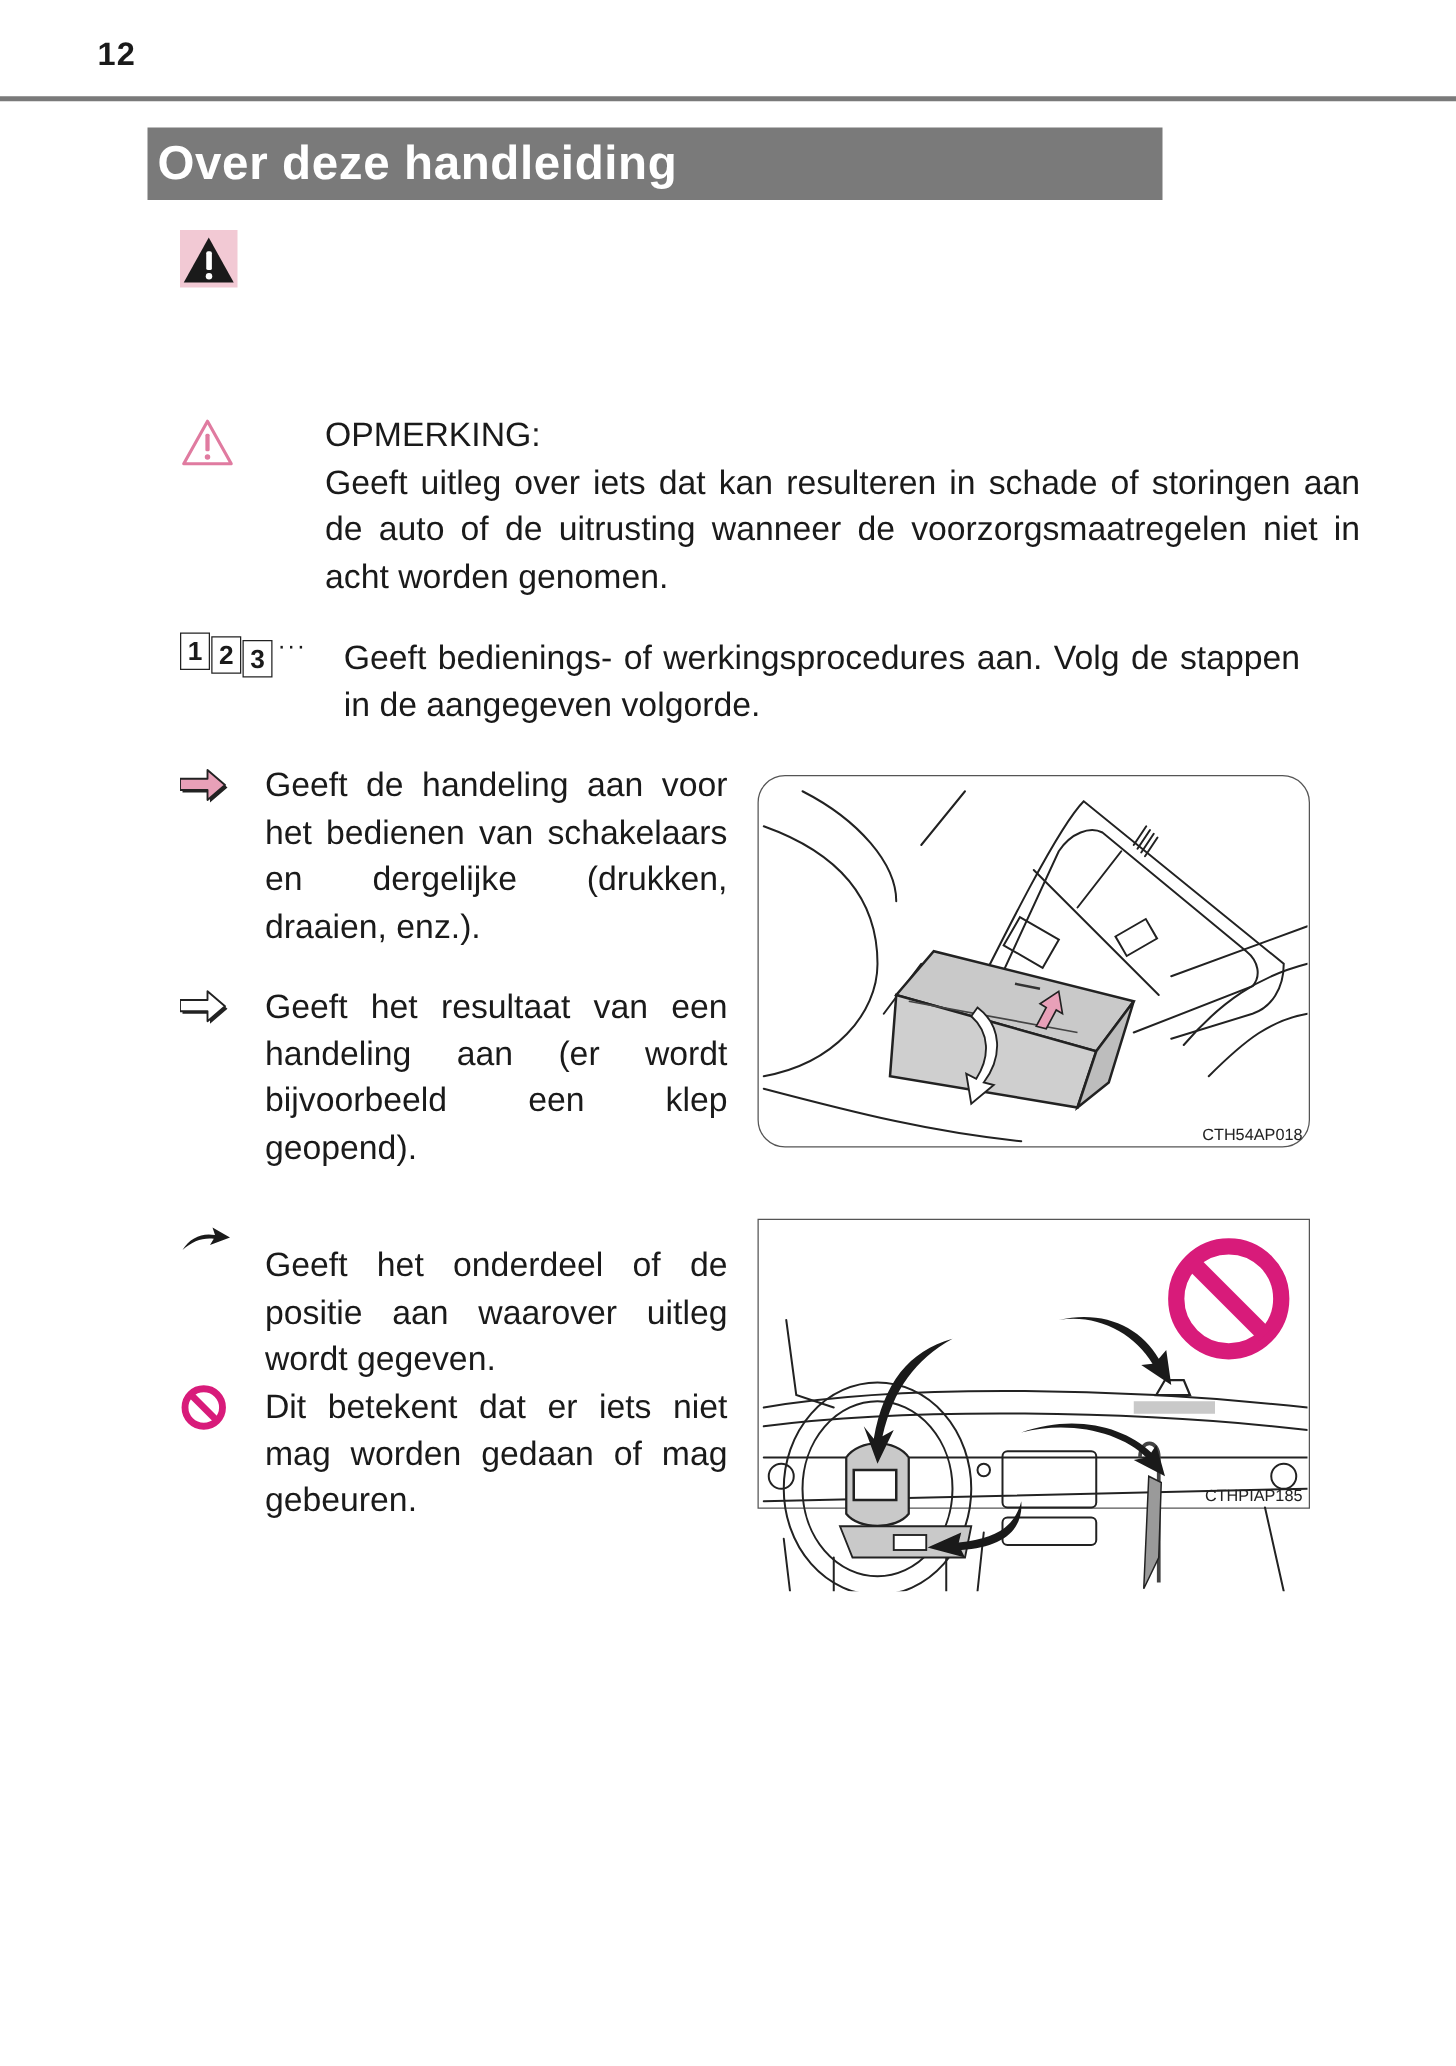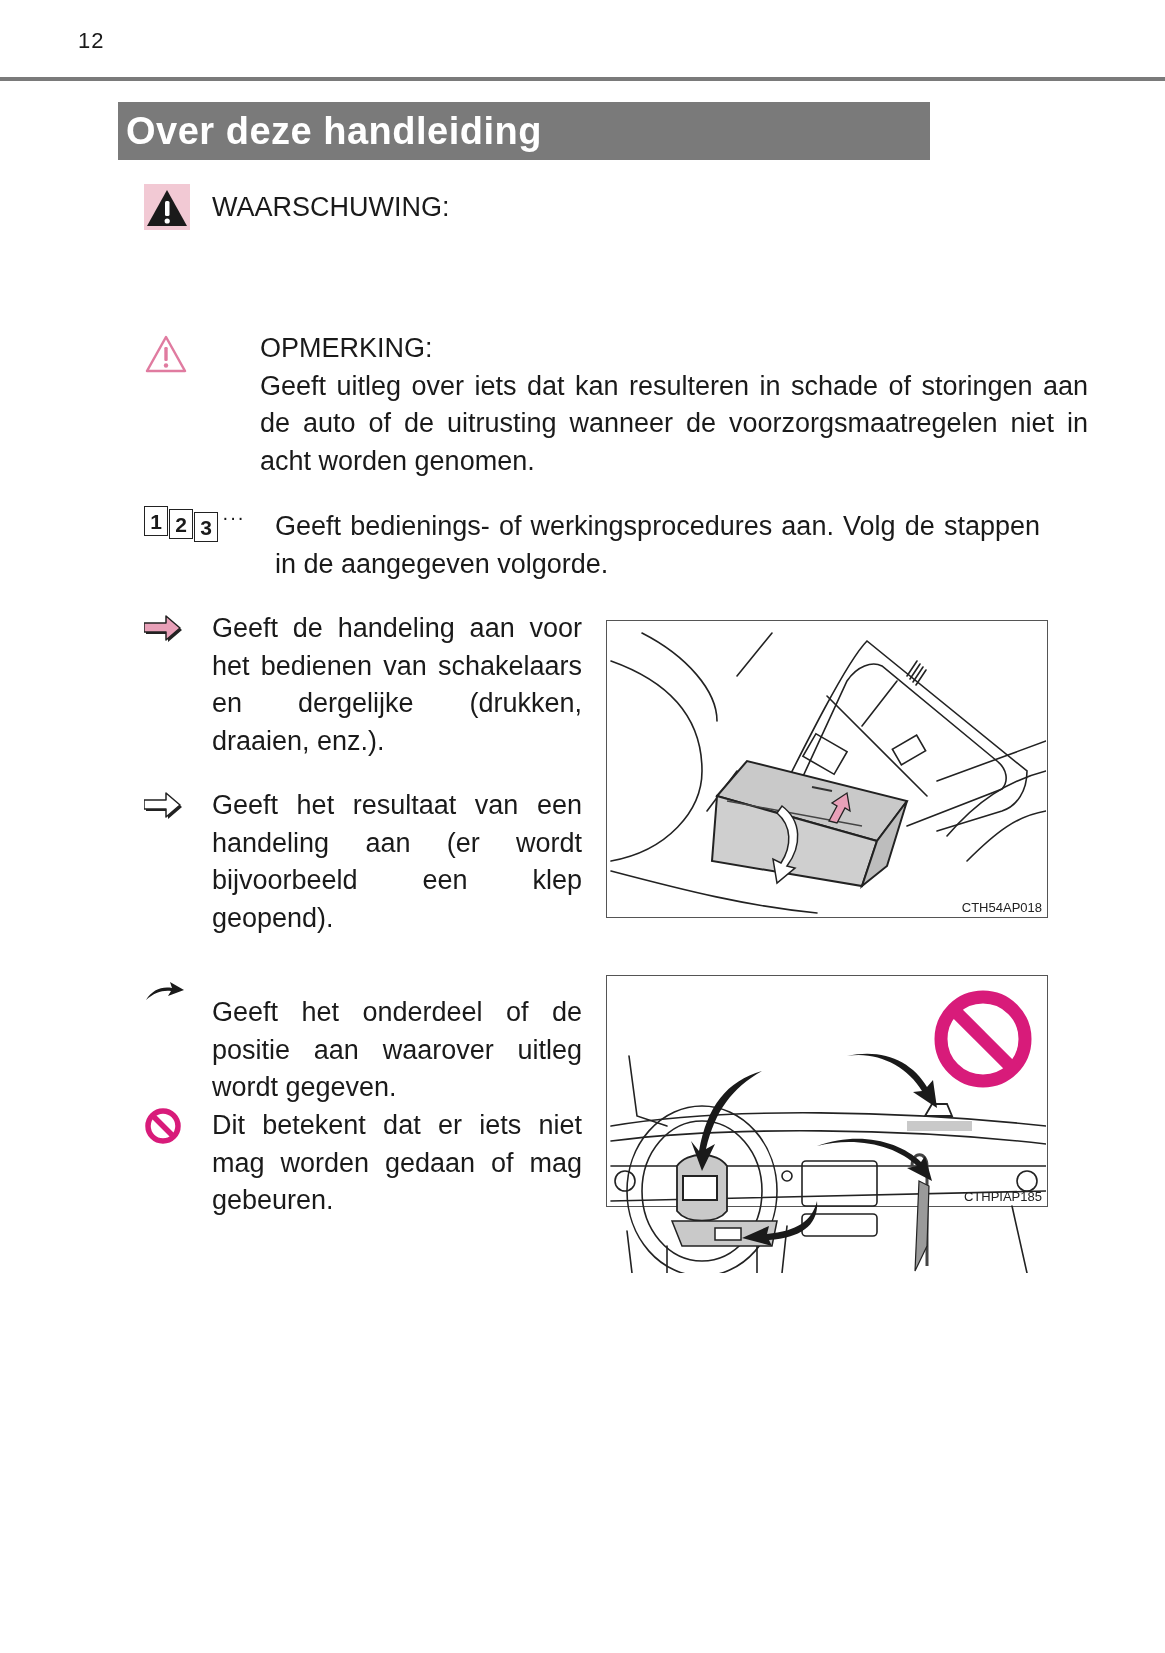--- a/index.html
+++ b/index.html
@@ -1,18 +1,18 @@
 <!DOCTYPE html>
 <html><head>
 <meta charset="utf-8">
 <style>
   html, body { margin: 0; padding: 0; background: #ffffff; }
   body { width: 1165px; height: 1653px; position: relative; overflow: hidden;
          font-family: "Liberation Sans", sans-serif; color: #1a1a1a; }
-  .page-number { position: absolute; left: 78px; top: 28px; font-size: 22px; font-weight: 400;
+  .page-number { position: absolute; left: 78px; top: 28px; font-size: 26px; font-weight: 700;
                  font-family: "Liberation Sans", sans-serif; letter-spacing: 1px; }
   .top-rule { position: absolute; left: 0; top: 77px; width: 1165px; height: 4px; background: #7a7a7a; }
   .section-title { position: absolute; left: 118px; top: 102px; width: 812px; height: 58px;
                    background: #7a7a7a; color: #fff; font-size: 38px; font-weight: 700;
                    line-height: 58px; padding-left: 8px; box-sizing: border-box;
                    font-family: "Liberation Sans", sans-serif; letter-spacing: 0.5px; }
   .entry { position: absolute; font-size: 27px; line-height: 37.5px; }
   .entry .label { display: block; }
   .entry .body { display: block; text-align: justify; }
   .icon { position: absolute; }
@@ -30,21 +30,20 @@
 <div class="section-title">Over deze handleiding</div>
 
 <div class="icon" style="left:144px; top:184px; width:46px; height:46px; background:#f2c9d4;">
   <svg width="46" height="46" viewBox="0 0 46 46">
     <polygon points="23,6 43,42 3,42" fill="#1a1a1a"></polygon>
     <rect x="21" y="17" width="4.5" height="15" rx="1.5" fill="#fff"></rect>
     <circle cx="23.2" cy="37" r="2.6" fill="#fff"></circle>
   </svg>
 </div>
 <div class="entry" style="left:212px; top:189px; width:828px;">
-  <span class="label">WAARSCHUWING:</span>
 </div>
 
 <div class="icon" style="left:144px; top:334px; width:44px; height:40px;">
   <svg width="44" height="40" viewBox="0 0 44 40">
     <polygon points="22,3 41,37 3,37" fill="none" stroke="#e07ba0" stroke-width="2.5" stroke-linejoin="round"></polygon>
     <rect x="20.3" y="13" width="3.4" height="14" rx="1.2" fill="#e07ba0"></rect>
     <circle cx="22" cy="31.5" r="2.2" fill="#e07ba0"></circle>
   </svg>
 </div>
 <div class="entry" style="left:212px; top:330px; width:828px;margin-left:48px;">
@@ -94,21 +93,21 @@
 <div class="icon" style="left:144px; top:1107px; width:38px; height:38px;">
   <svg width="38" height="38" viewBox="0 0 38 38">
     <circle cx="19" cy="19" r="15" fill="none" stroke="#d81b7a" stroke-width="5.5"></circle>
     <line x1="8.5" y1="8.5" x2="29.5" y2="29.5" stroke="#d81b7a" stroke-width="5.5"></line>
   </svg>
 </div>
 <div class="entry" style="left:212px; top:1107px; width:370px;">
   <span class="body justify">Dit betekent dat er iets niet mag worden gedaan of mag gebeuren.</span>
 </div>
 
-<div class="figure" style="left:606px; top:620px; width:442px; height:298px;">
+<div class="figure" style="left:606px; top:620px; width:442px; height:298px;border-radius:22px;">
   <svg width="439" height="295" viewBox="0 0 439 295">
     <g fill="none" stroke="#222" stroke-width="1.6" stroke-linecap="round">
       <path d="M4,40 C60,60 95,95 95,150 C95,190 60,230 4,240"></path>
       <path d="M35,12 C80,35 110,70 110,100"></path>
       <path d="M130,55 L165,12"></path>
       <path d="M100,190 L130,150"></path>
       <path d="M4,250 C80,270 140,285 210,292"></path>
       <path d="M160,200 C200,120 240,40 260,20 L420,150 C420,170 410,185 395,190 L330,210"></path>
       <path d="M180,190 L240,60 C250,45 265,40 275,45 L390,140 C400,148 402,160 395,168 L300,205"></path>
       <path d="M220,75 L320,175"></path>

